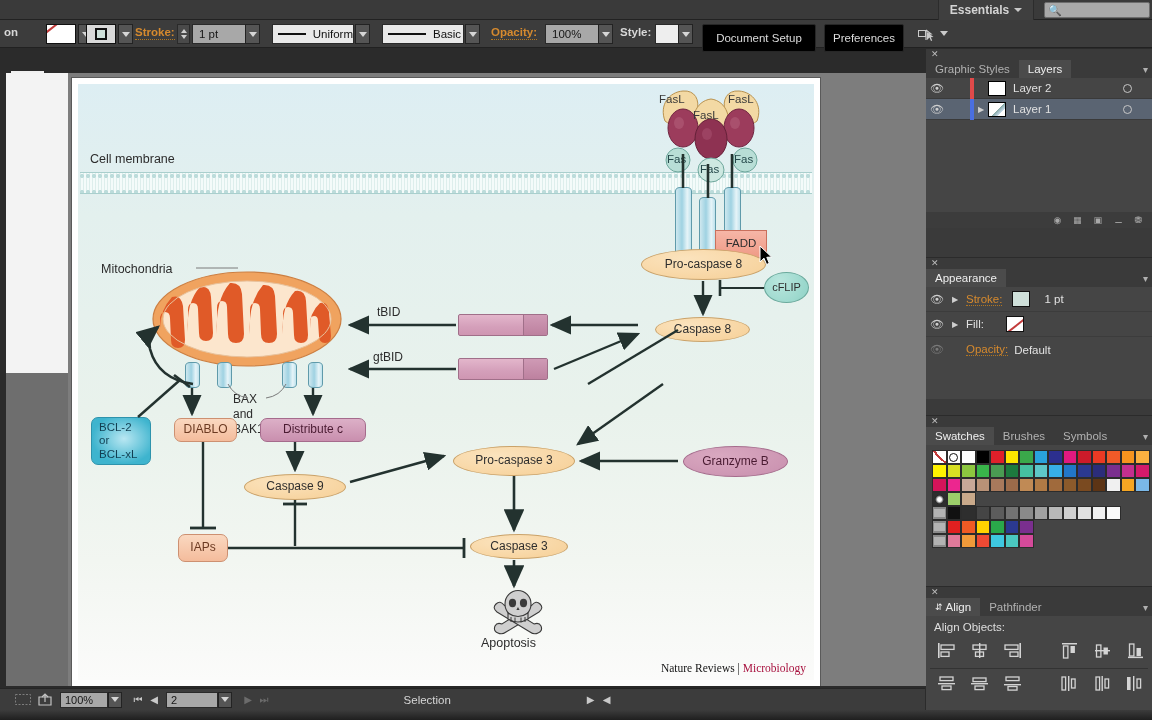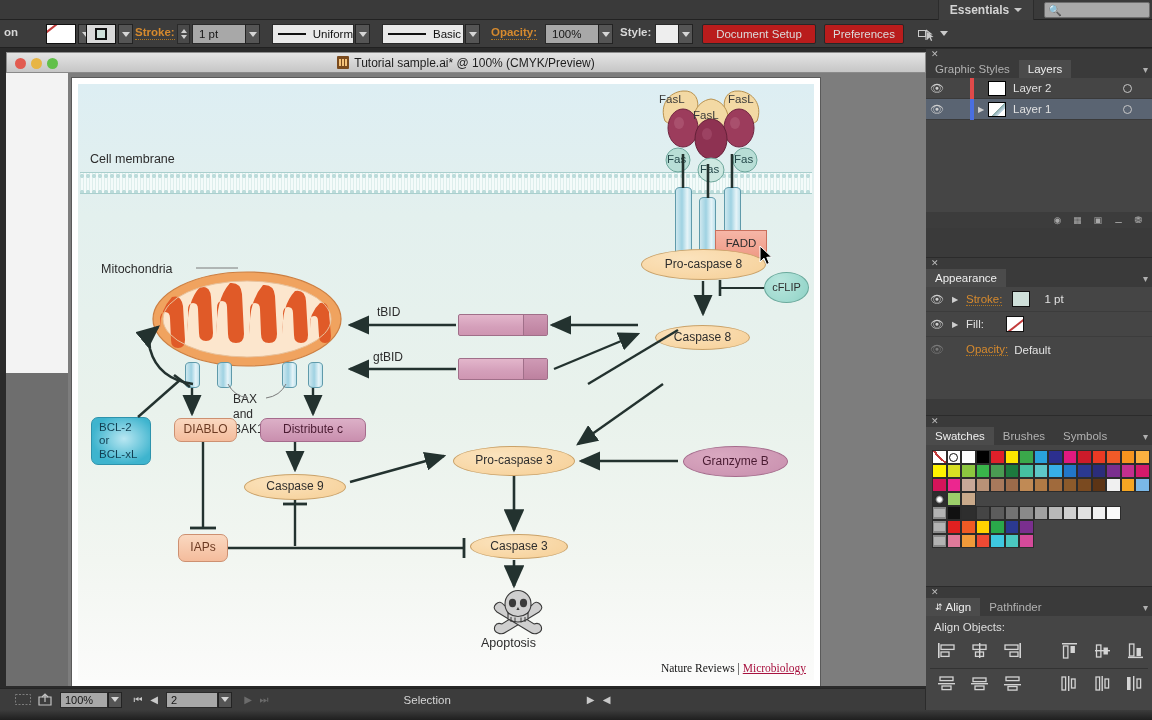--- a/index.html
+++ b/index.html
@@ -83,21 +83,21 @@
     border:1px solid #2a2a2a; color:#161616; font-size:11.5px;
     display:flex; align-items:center; padding-left:6px;
   }
   .field.light { background:#eeeeee; }
   .linepreview {
     position:absolute; top:4px; height:20px; background:#e9e9e9; border:1px solid #2a2a2a;
     display:flex; align-items:center; color:#111; font-size:11.5px;
   }
   .linepreview .ln { display:block; height:2px; background:#111; margin:0 7px 0 5px; }
   .btn3d {
-    position:absolute; top:4px; height:20px; background:#b91c1c;
+    position:absolute; top:4px; height:28px; background:#000000;
     border:1px solid #272727; border-radius:2px; color:#dcdcdc; font-size:11.5px;
     display:flex;align-items:center;justify-content:center;
   }
 
   
   .leftpanel {
     position:absolute; left:10px; width:35px; background:#3c3c3c;
     border:1px solid #2a2a2a;
   }
   .lp-head { height:14px; position:relative; background:#3c3c3c; }
@@ -193,21 +193,21 @@
 
   svg.overlay { position:absolute; left:0; top:0; width:736px; height:596px; pointer-events:none; }
 
   .mito { position:absolute; left:72px; top:185px; width:195px; height:105px; }
   .fas-cluster { position:absolute; left:575px; top:3px; width:110px; height:110px; }
 
   .credit {
     position:absolute; right:8px; bottom:6px; font-size:11.5px; color:#141414;
     font-family:"Liberation Serif", serif;
   }
-  .credit em { color:#a8123f; font-style:normal;text-decoration:underline; }
+  .credit em { color:#a8123f; font-style:normal; }
 
   .cursor-arrow { position:absolute; left:753px; top:172px; width:14px; height:20px; }
 
   
   .statusbar {
     position:absolute; left:0; top:688px; width:925px; height:22px;
     background:#3c3c3c; border-top:1px solid #262626;
     display:flex; align-items:center;
   }
   .sb-ico { width:22px;height:16px;display:flex;align-items:center;justify-content:center;color:#b6b6b6;font-size:12px;}
@@ -400,31 +400,20 @@
     </div>
     <div class="lp-ico">
       <svg width="22" height="18" viewBox="0 0 22 18">
         <circle cx="8" cy="9" r="7" fill="#3d3d3d" stroke="#cfcfcf"></circle>
         <circle cx="13" cy="9" r="7" fill="#d8d8d8" stroke="#cfcfcf" opacity="0.92"></circle>
       </svg>
     </div>
   </div>
 
   <div class="docwin">
-    <div class="titlebar">
-      <div class="tl-dots">
-        <span style="background:#e25b50;"></span>
-        <span style="background:#e7b545;"></span>
-        <span style="background:#62c04a;"></span>
-      </div>
-      <div class="tl-title">
-        <span class="ai-ico"></span>
-        <span>Tutorial sample.ai* @ 100% (CMYK/Preview)</span>
-      </div>
-    </div>
 
     <div class="canvaswrap">
       <div class="canvas-left-white"></div>
       <div class="canvas-left-dark"></div>
 
       <div class="artboard">
         <div class="fig">
 
           <div class="figtext" style="left:12px;top:68px;font-size:12.5px;">Cell membrane</div>
           <div class="membrane"></div>
@@ -457,21 +446,21 @@
           <div class="cyl" style="left:597px;top:103px;width:17px;height:68px;"></div>
           <div class="cyl" style="left:646px;top:103px;width:17px;height:68px;"></div>
           <div class="cyl" style="left:621px;top:113px;width:17px;height:70px;"></div>
 
           <div class="node box-red" style="left:637px;top:146px;width:52px;height:28px;font-size:11.5px;">FADD</div>
 
           <div class="node ellipse-orange" style="left:563px;top:165px;width:125px;height:31px;">Pro-caspase 8</div>
 
           <div class="node circle-teal" style="left:686px;top:188px;width:45px;height:31px;font-size:11px;">cFLIP</div>
 
-          <div class="node ellipse-orange" style="left:577px;top:233px;width:95px;height:25px;margin-top:8px;">Caspase 8</div>
+          <div class="node ellipse-orange" style="left:577px;top:233px;width:95px;height:25px;">Caspase 8</div>
 
           <div class="node ellipse-pink" style="left:605px;top:362px;width:105px;height:31px;color:#4a1b32;">Granzyme  B</div>
 
           <div class="mito">
             <svg width="195" height="108" viewBox="0 0 195 108">
               <ellipse cx="97" cy="50" rx="94" ry="47" fill="#f0a35f" stroke="#cc7f42" stroke-width="1.2"></ellipse>
               <ellipse cx="97" cy="50" rx="84" ry="38" fill="#fce6cd"></ellipse>
               <g fill="#e05a28">
                 <path d="M22 28 q9 -3 11 9 l2 34 q0 8 -7 8 q-7 0 -7 -8 l-1 -22 q0 -6 -5 -6 q-5 0 -5 8 l0 8 q0 -18 12 -31Z"></path>
                 <path d="M50 18 q10 -2 11 10 l2 36 q0 8 -7 8 q-7 0 -7 -8 l-1 -24 q0 -6 -5 -6 q-5 0 -5 7 l0 22 q-2 -30 12 -45Z"></path>

